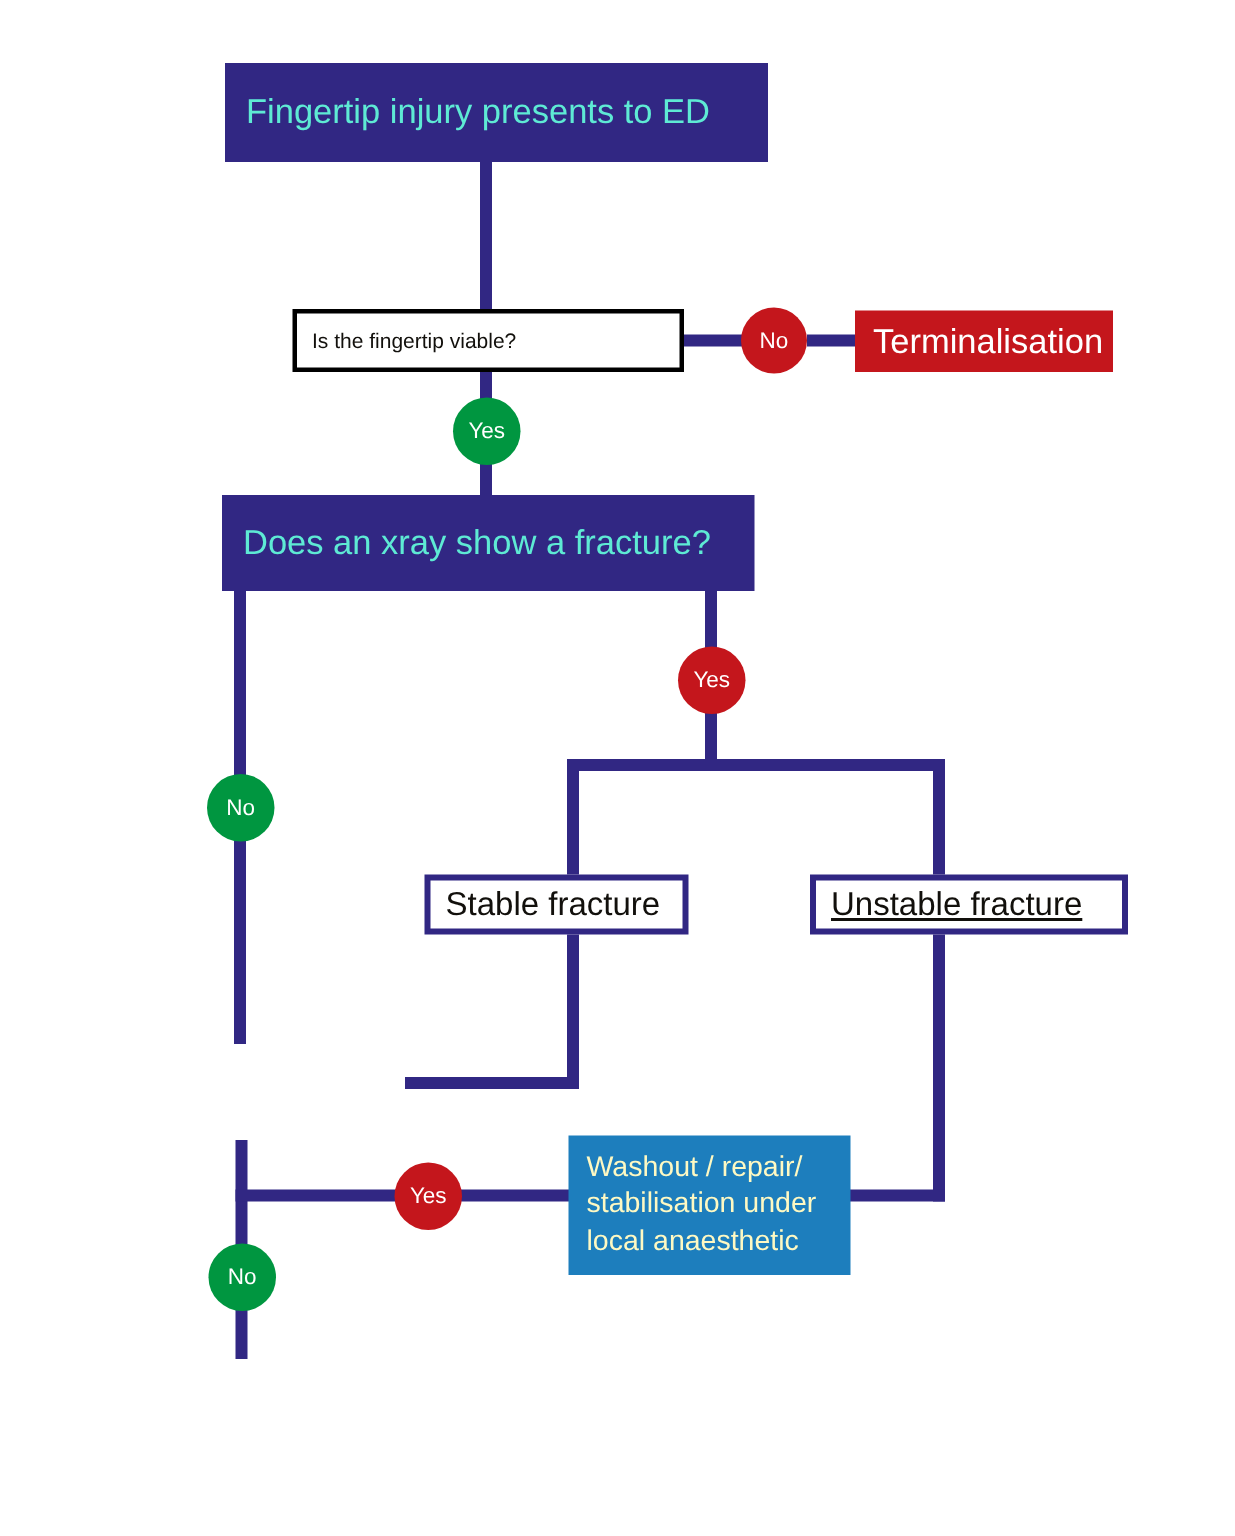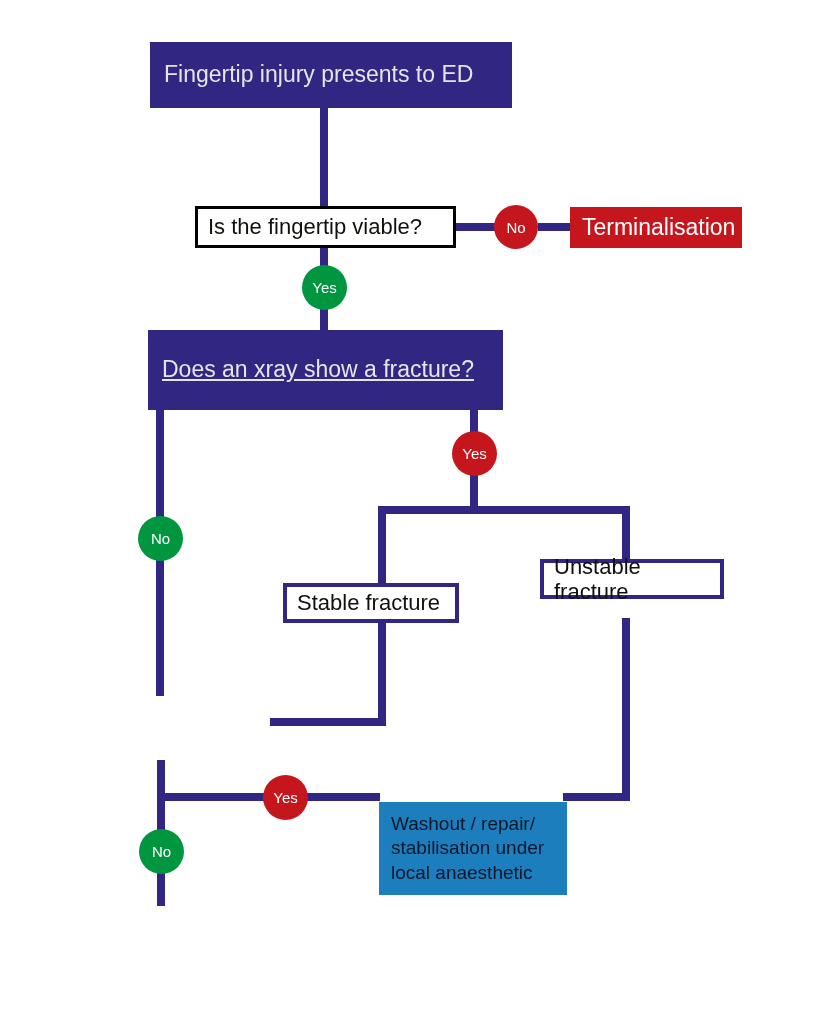--- a/index.html
+++ b/index.html
@@ -27,32 +27,32 @@
   }
   .node .txt {
     display: block;
     width: 100%;
     white-space: pre-line;
   }
 
   
   .navy {
     background: #312783;
-    color: #e5e5e5;
+    color: #5eead4;
     padding: 0 14px;
     font-size: 23px;
     line-height: 1.18;
   }
   
   .outline-black {
     background: #ffffff;
     color: #12100c;
     border: 3px solid #000000;
     padding: 0 10px;
-    font-size: 22px;
+    font-size: 14px;
     line-height: 1.15;
   }
   
   .outline-navy {
     background: #ffffff;
     color: #12100c;
     border: 4px solid #312783;
     padding: 0 10px;
     font-size: 22px;
     line-height: 1.15;
@@ -61,25 +61,24 @@
   .redbox {
     background: #c4161c;
     color: #ffffff;
     padding: 12px 12px;
     font-size: 23px;
     line-height: 1.15;
   }
   
   .bluebox {
     background: #1d7ebd;
-    color: #0f172a;
+    color: #fef9c3;
     padding: 6px 12px;
     font-size: 19px;
     line-height: 1.28;
-    margin-top: 45px;
   }
 
   
   .pill {
     position: absolute;
     border-radius: 50%;
     display: flex;
     align-items: center;
     justify-content: center;
     color: #ffffff;
@@ -136,29 +135,29 @@
   </div>
 
   <div class="node outline-black" style="left:195px; top:206px; width:261px; height:42px;">
     <span class="txt">Is the fingertip viable?</span>
   </div>
 
   <div class="node redbox" style="left:570px; top:207px; width:172px; height:41px;">
     <span class="txt">Terminalisation</span>
   </div>
 
-  <div class="node navy" style="left:148px; top:330px; width:355px; height:80px;text-decoration:underline;">
+  <div class="node navy" style="left:148px; top:330px; width:355px; height:64px;">
     <span class="txt">Does an xray show a fracture?</span>
   </div>
 
   <div class="node outline-navy" style="left:283px; top:583px; width:176px; height:40px;">
     <span class="txt">Stable fracture</span>
   </div>
 
-  <div class="node outline-navy" style="left:540px; top:559px; width:184px; height:40px;">
+  <div class="node outline-navy" style="left:540px; top:583px; width:212px; height:40px;text-decoration:underline;">
     <span class="txt">Unstable fracture</span>
   </div>
 
 
   <div class="node bluebox" style="left:379px; top:757px; width:188px; height:93px;">
     <span class="txt">Washout / repair/
 stabilisation under
 local anaesthetic</span>
   </div>
 

